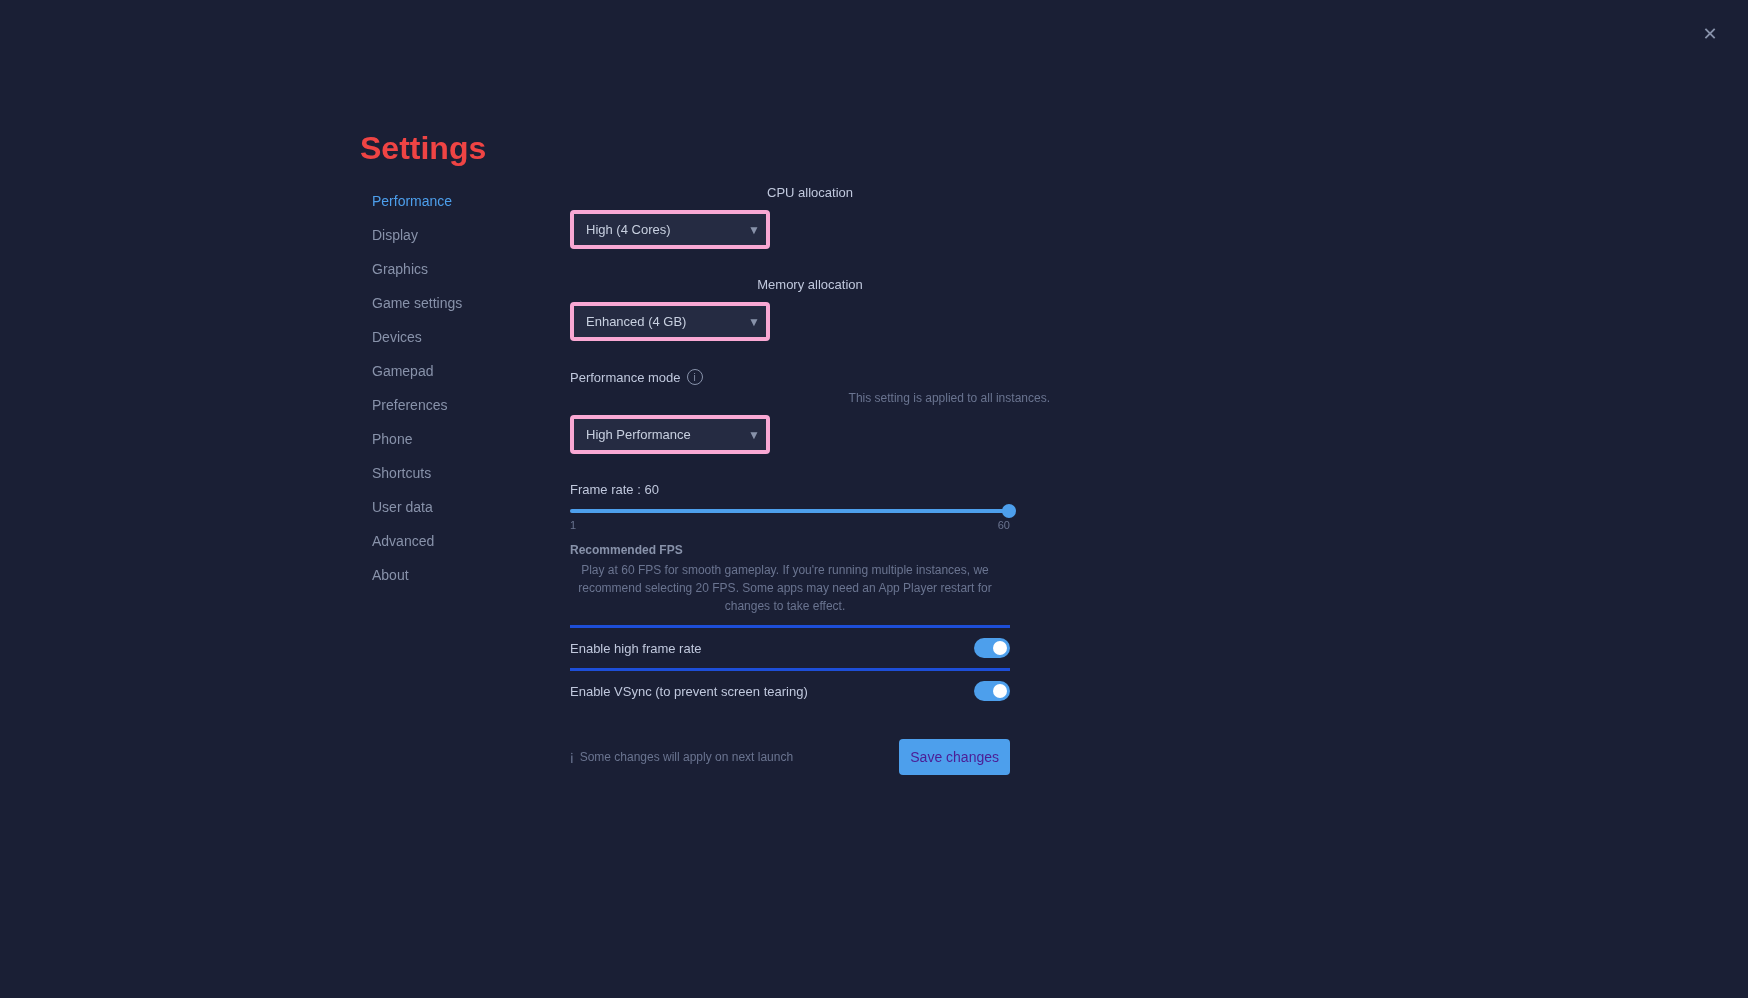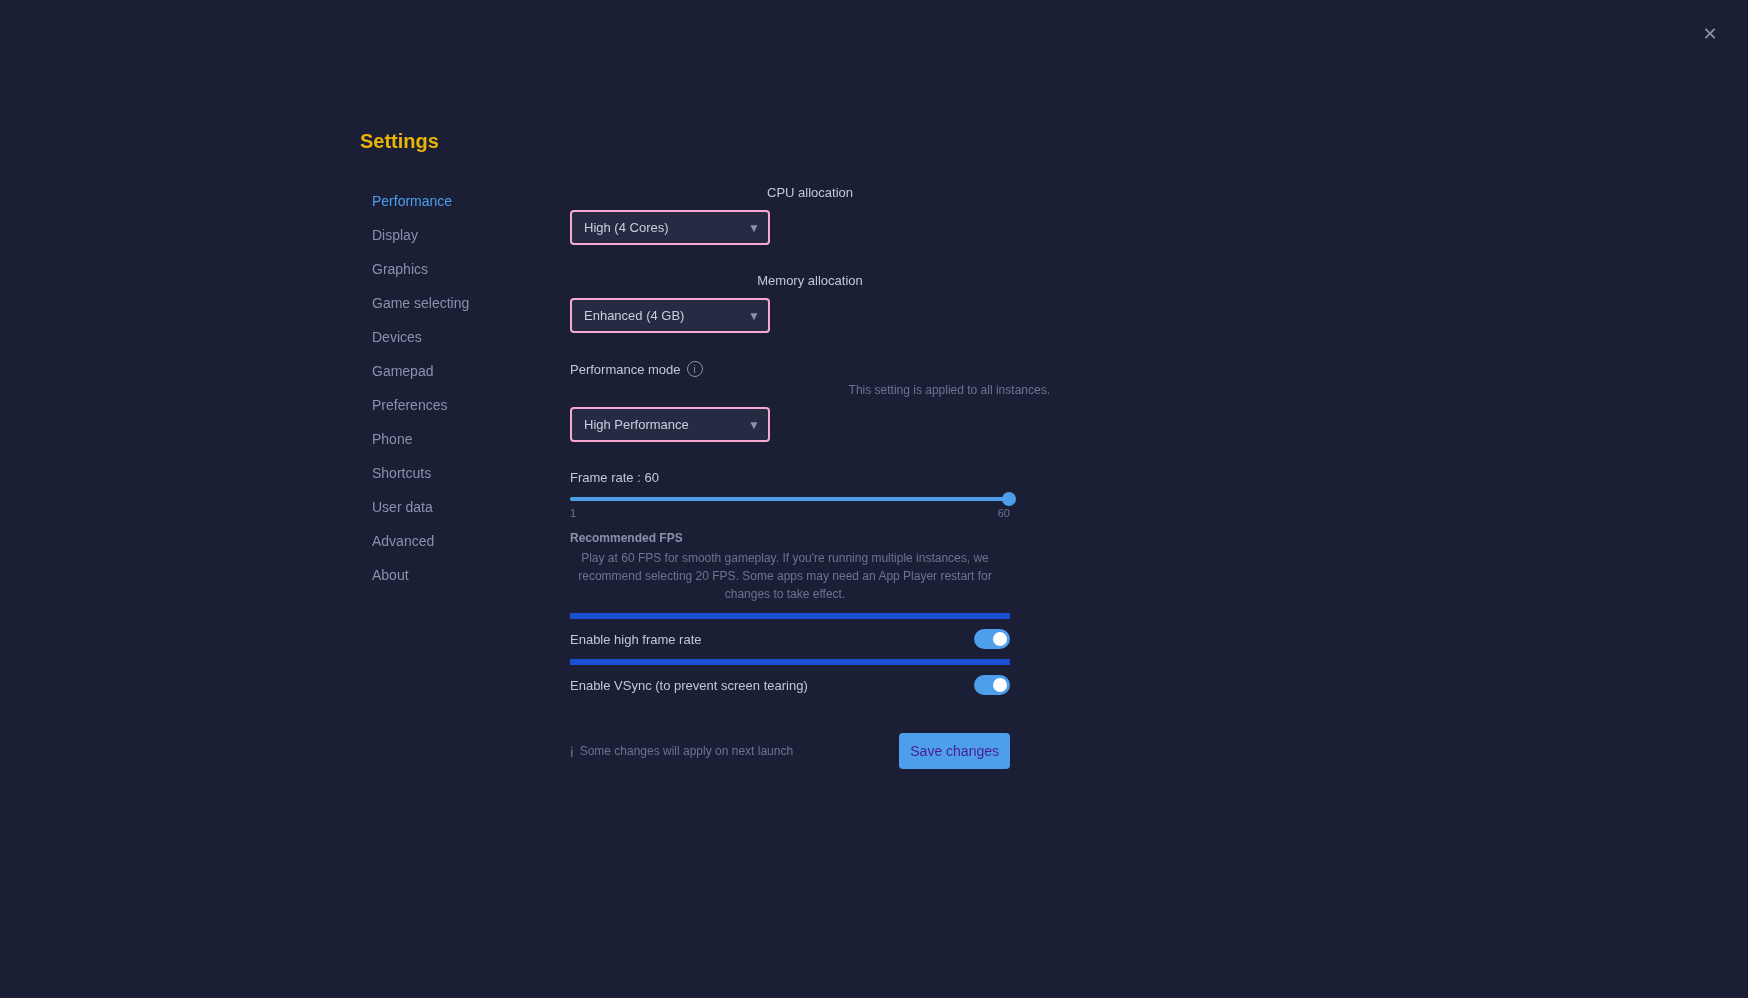--- a/index.html
+++ b/index.html
@@ -25,23 +25,23 @@
       justify-content: center;
       cursor: pointer;
       color: #8892aa;
       font-size: 18px;
     }
 
     .page-title {
       position: absolute;
       top: 130px;
       left: 360px;
-      font-size: 20px;
+      font-size: 32px;
       font-weight: 600;
-      color: #eab308;
+      color: #ef4444;
     }
 
     .layout {
       position: absolute;
       top: 175px;
       left: 360px;
       display: flex;
       gap: 0;
     }
 
@@ -89,21 +89,21 @@
 
     .select-wrapper {
       position: relative;
       width: 200px;
     }
 
     select {
       width: 100%;
       background-color: #252b42;
       color: #c8d0e0;
-      border: 2px solid #f9a8d4;
+      border: 4px solid #f9a8d4;
       border-radius: 4px;
       padding: 8px 30px 8px 12px;
       font-size: 13px;
       appearance: none;
       cursor: pointer;
       outline: none;
     }
 
     .select-arrow {
       position: absolute;
@@ -215,21 +215,21 @@
       max-width: 430px;
       text-align: center;
     }
 
     
     .toggle-row {
       display: flex;
       align-items: center;
       justify-content: space-between;
       padding: 10px 0;
-      border-top: 6px solid #1d4ed8;
+      border-top: 3px solid #1d4ed8;
       width: 440px;
     }
 
     .toggle-label {
       font-size: 13px;
       color: #c0c8dd;
     }
 
     .toggle {
       width: 36px;
@@ -286,21 +286,21 @@
 </div>
 
 <div class="page-title">Settings</div>
 
 <div class="layout">
 
   <div class="sidebar">
   <div class="sidebar-item active">Performance</div>
       <div class="sidebar-item">Display</div>
       <div class="sidebar-item">Graphics</div>
-      <div class="sidebar-item">Game selecting</div>
+      <div class="sidebar-item">Game settings</div>
       <div class="sidebar-item">Devices</div>
       <div class="sidebar-item">Gamepad</div>
       <div class="sidebar-item">Preferences</div>
       <div class="sidebar-item">Phone</div>
       <div class="sidebar-item">Shortcuts</div>
       <div class="sidebar-item">User data</div>
       <div class="sidebar-item">Advanced</div>
       <div class="sidebar-item">About</div>
     </div>
 

